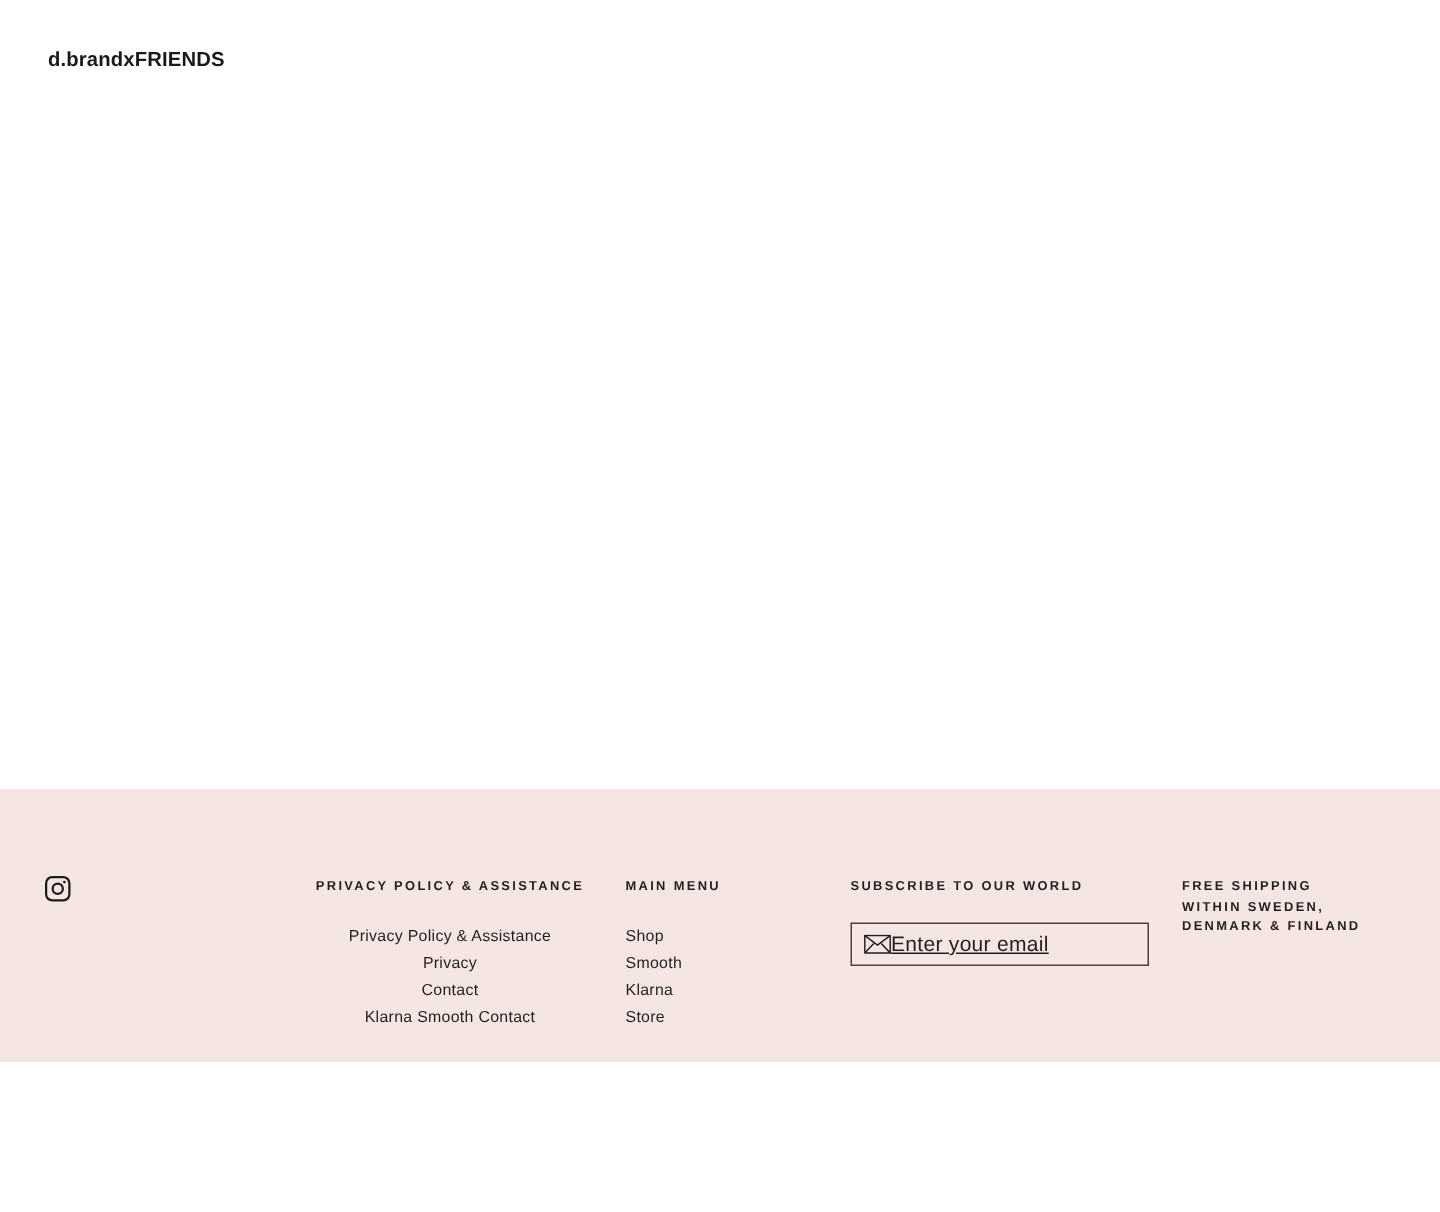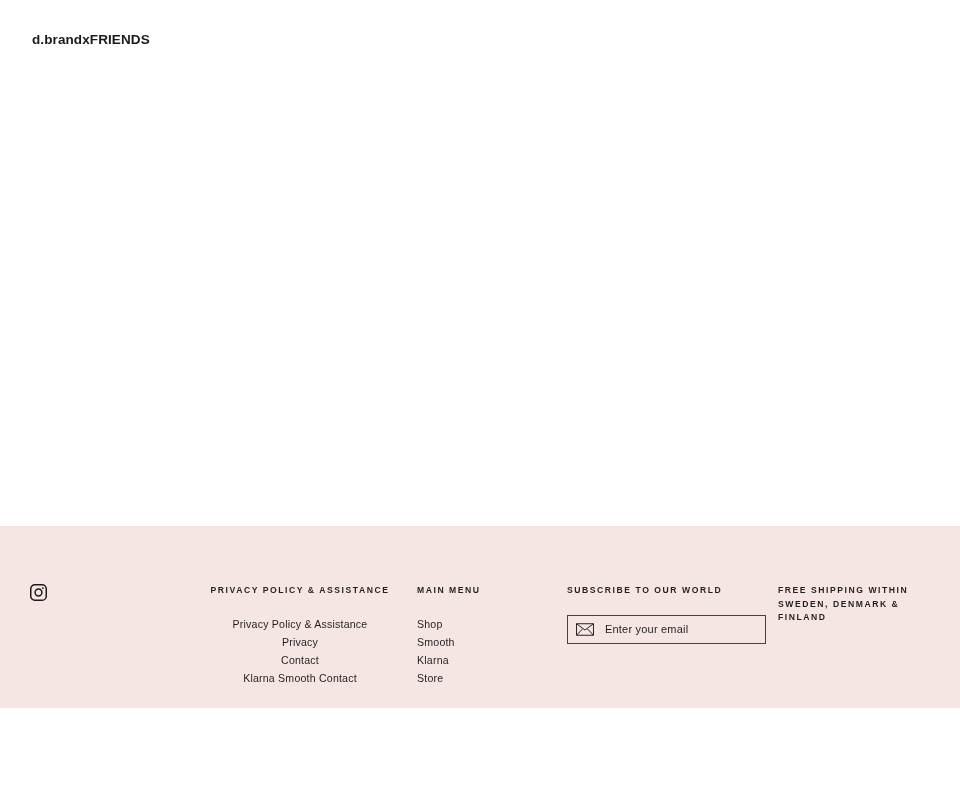--- a/index.html
+++ b/index.html
@@ -78,21 +78,21 @@
   .col-heading {
     font-size: 8.6px;
     font-weight: 700;
     letter-spacing: 1.55px;
     color: #231f20;
     text-transform: uppercase;
     line-height: 13.5px;
     margin: 0 0 17px 0;
     white-space: nowrap;
   }
-  .col-heading.wrap { white-space: normal; }
+  .col-heading.wrap { white-space: normal; margin-left: 10px; }
 
   .link-list { list-style: none; }
   .link-list li { margin: 0; }
   .footer-link {
     display: block;
     font-size: 10.6px;
     font-weight: 400;
     letter-spacing: 0.2px;
     color: #231f20;
     text-decoration: none;
@@ -117,27 +117,27 @@
     width: 18px;
     height: 13px;
     color: #231f20;
   }
   .mail-icon svg { display: block; }
   .email-input {
     flex: 1 1 auto;
     border: none;
     outline: none;
     background: transparent;
-    margin-left: 11px;
     font-family: "Liberation Sans", sans-serif;
-    font-size: 11px;
+    font-size: 14px;
     letter-spacing: 0.2px;
     color: #231f20;
     height: 100%;
     padding: 0;
+    text-decoration: underline;
   }
   .email-input::placeholder { color: #231f20; opacity: 1; }
 
   
   .payments {
     position: absolute;
     right: 30px;
     bottom: 65px;
     display: flex;
     align-items: center;

